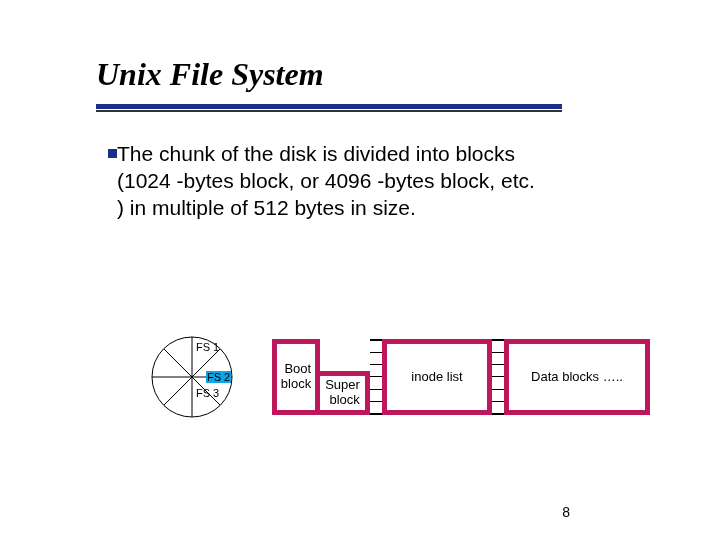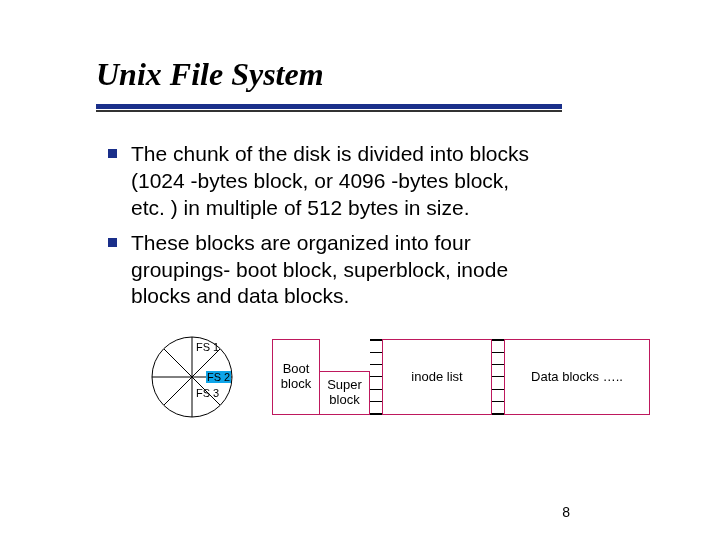--- a/index.html
+++ b/index.html
@@ -2,29 +2,29 @@
 <html><head>
 <meta charset="utf-8">
 <style>
   * { box-sizing: border-box; margin: 0; padding: 0; }
   html, body { width: 720px; height: 540px; background: #fff; font-family: Verdana, Arial, sans-serif; color: #000; }
   .slide { position: relative; width: 604px; height: 540px; padding: 56px 36px 12px 48px; }
   .titlebar { position: absolute; top: 104px; left: 96px; right: 42px; height: 5px; background: #1a2f8a; }
   .underbar { position: absolute; top: 110px; left: 96px; right: 42px; height: 2px; background: #333; }
   .title { font-family: Georgia, "Times New Roman", serif; font-style: italic; font-weight: 700; font-size: 32px; letter-spacing: 0px; margin-bottom: 48px; margin-left: 48px; }
   .bullets { margin-top: 28px; margin-left: 60px; margin-right: 32px; }
-  .bullet { display: flex; align-items: flex-start; gap: 14px; margin-bottom: 8px; }
+  .bullet { display: flex; align-items: flex-start; margin-bottom: 8px; }
   .sq { width: 9px; height: 9px; background: #1a2f8a; flex: 0 0 9px; margin-top: 8px; }
   .btext { font-size: 21px; line-height: 1.28; }
   .diagram { position: absolute; left: 150px; top: 335px; display: flex; align-items: center; gap: 10px; }
   .circle-wrap { position: relative; width: 84px; height: 84px; }
   .circle-wrap svg { width: 84px; height: 84px; }
   .fslabel { position: absolute; font-size: 11px; font-family: Verdana, Arial, sans-serif; }
   .blocks { display: flex; align-items: stretch; height: 76px; margin-left: 28px; }
-  .block { border: 1px solid #be185d; display: flex; align-items: center; justify-content: center; padding: 0 6px; font-size: 13px; text-align: center; line-height: 1.15; }
+  .block { border: 5px solid #be185d; display: flex; align-items: center; justify-content: center; padding: 0 6px; font-size: 13px; text-align: right; line-height: 1.15; }
   .block.boot { width: 48px; }
   .block.super { width: 50px; margin-top: 32px; }
   .block.inode { width: 110px; }
   .block.data { width: 146px; }
   .block + .block { border-left: none; }
   .dash-stack { width: 6px; display: flex; flex-direction: column; justify-content: space-between; border-top: 1px solid #000; border-bottom: 1px solid #000; }
   .dash-stack span { height: 0; border-top: 1px dashed #000; }
   .pagenum { position: absolute; right: 34px; bottom: 20px; font-size: 14px; }
 </style>
 </head>
@@ -32,24 +32,20 @@
 
 <div class="slide">
   <div class="title">Unix File System</div>
   <div class="titlebar"></div>
   <div class="underbar"></div>
 
   <div class="bullets">
     <div class="bullet">
       <div class="sq"></div>
       <div class="btext">The chunk of the disk is divided into blocks (1024 -bytes block, or 4096 -bytes block, etc. ) in multiple of 512 bytes in size.</div>
-    </div>
-    <div class="bullet">
-      <div class="sq"></div>
-      <div class="btext">These blocks are organized into four groupings- boot block, superblock, inode blocks and data blocks.</div>
     </div>
   </div>
 
   <div class="diagram">
     <div class="circle-wrap">
       <svg viewBox="0 0 84 84">
         <circle cx="42" cy="42" r="40" fill="none" stroke="#000" stroke-width="1"></circle>
         <line x1="42" y1="42" x2="42" y2="2" stroke="#000"></line>
         <line x1="42" y1="42" x2="70" y2="14" stroke="#000"></line>
         <line x1="42" y1="42" x2="82" y2="42" stroke="#000"></line>

